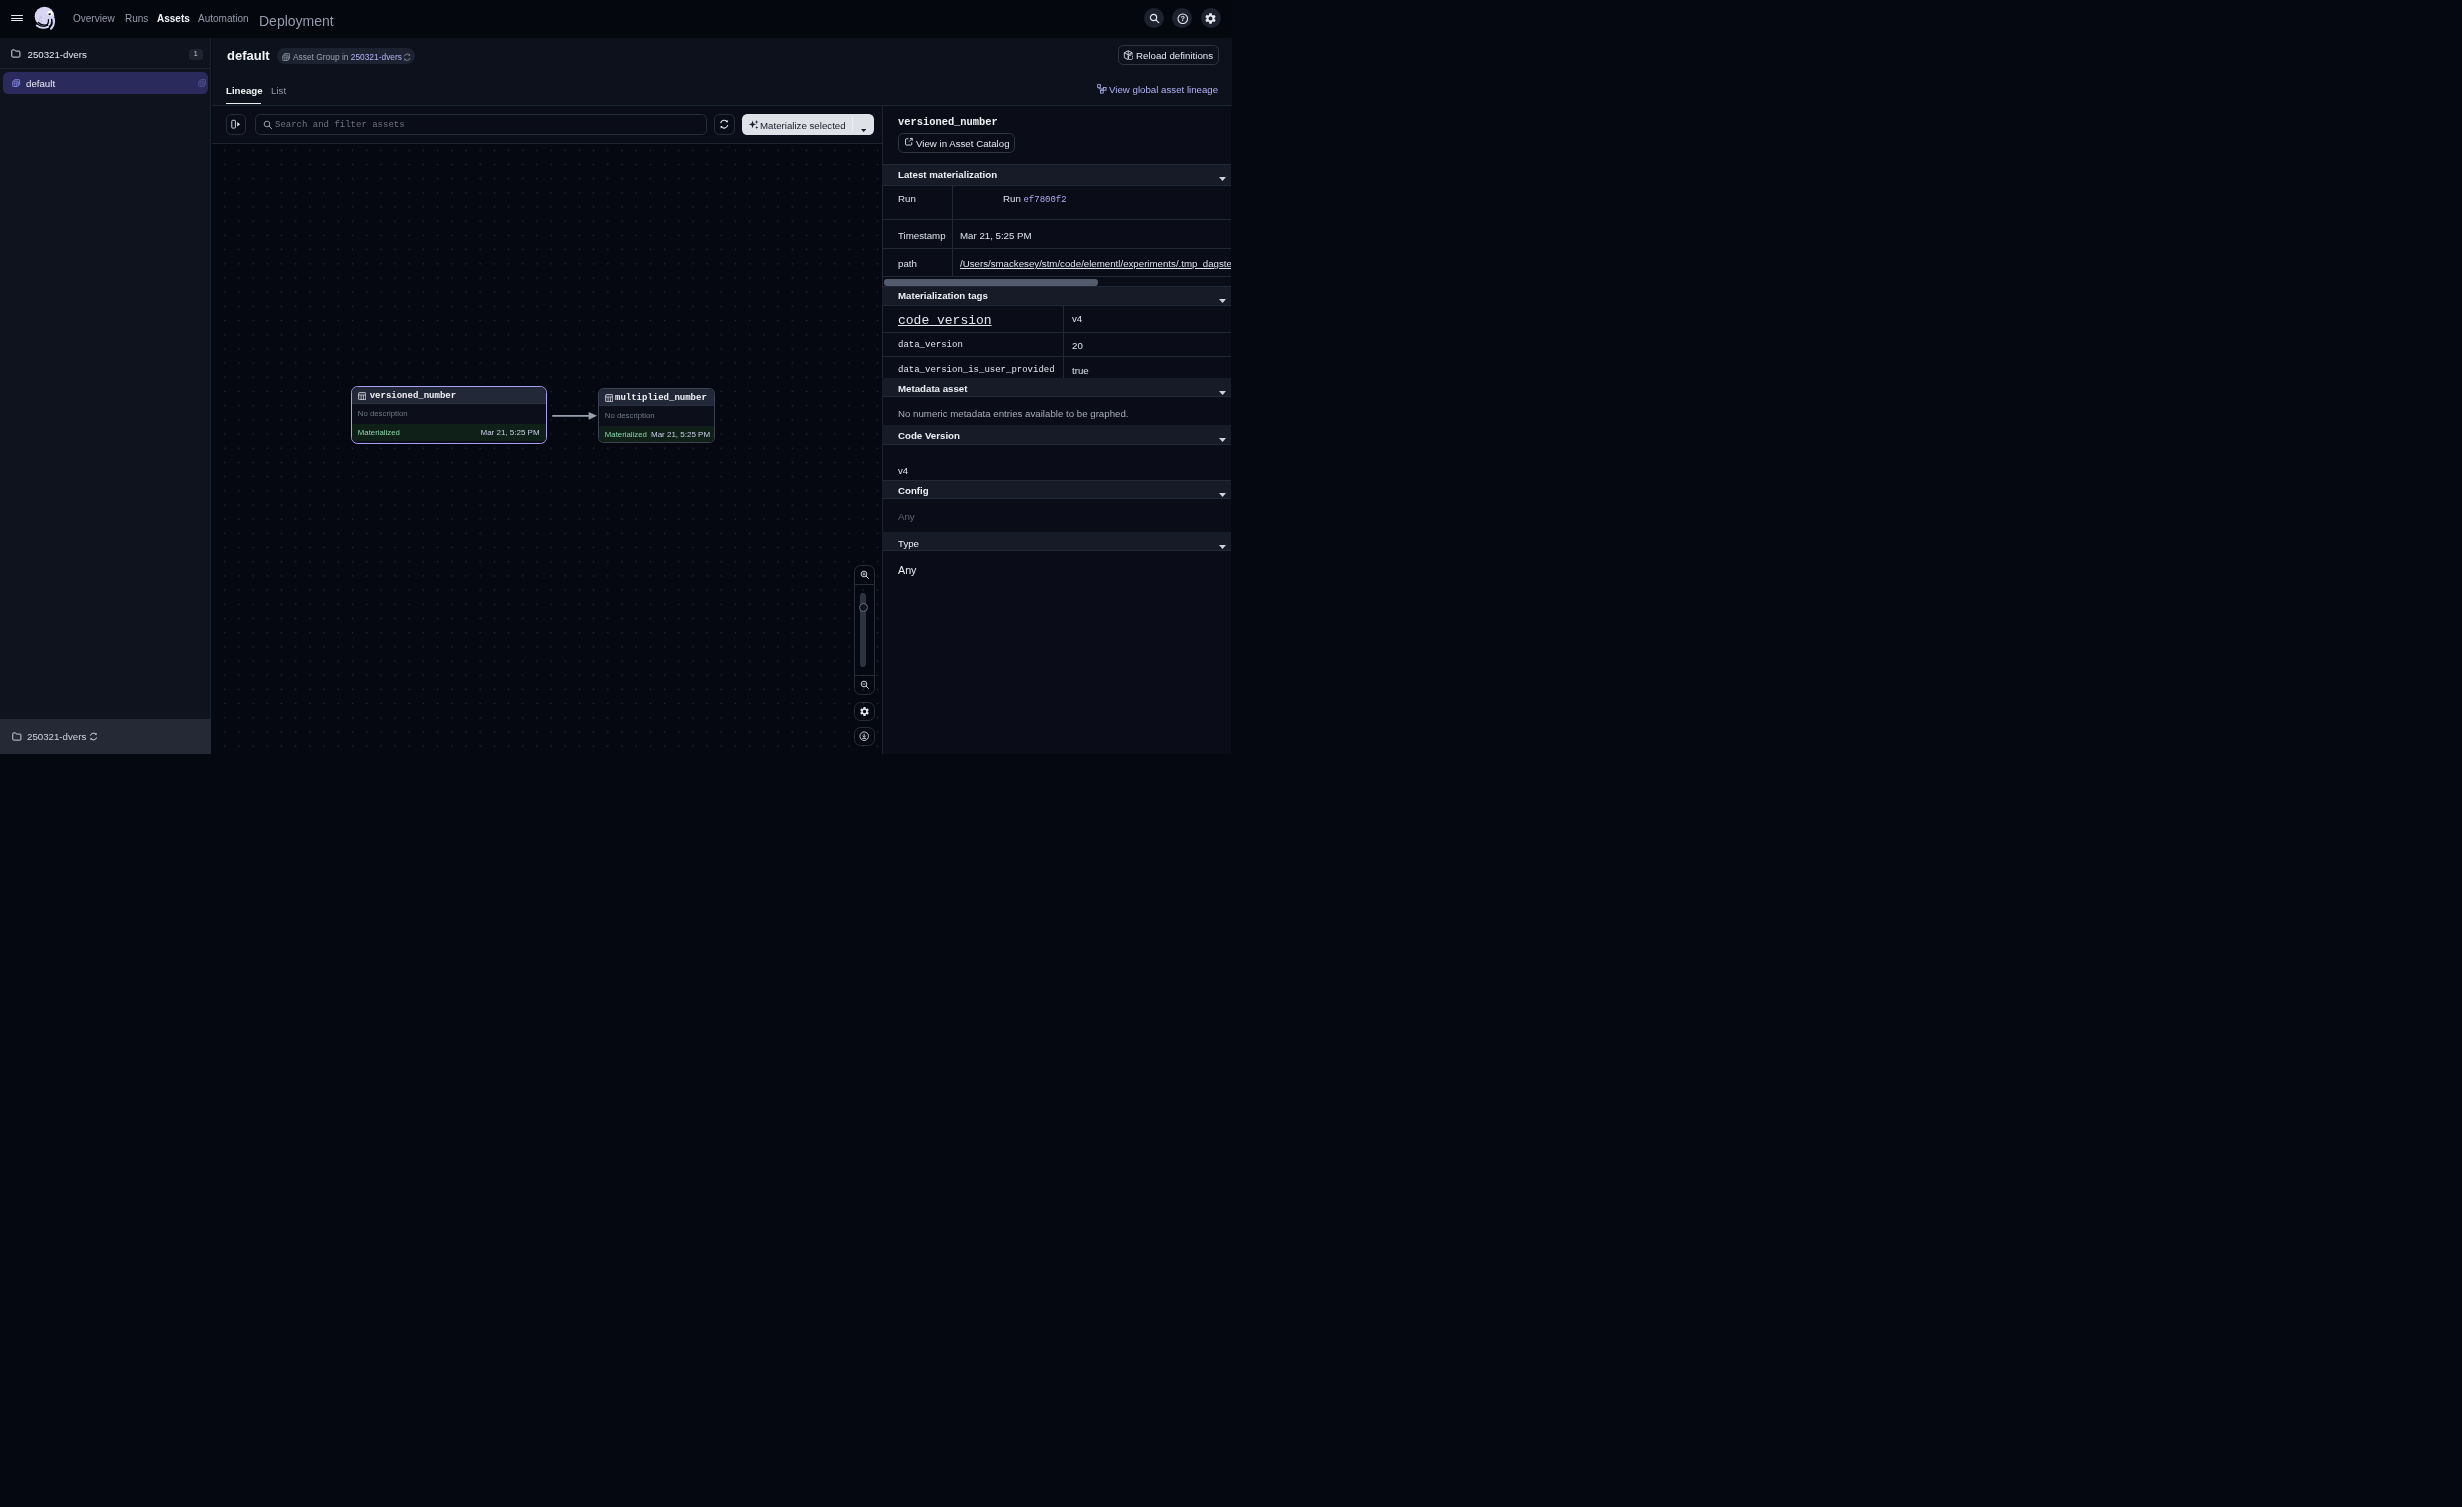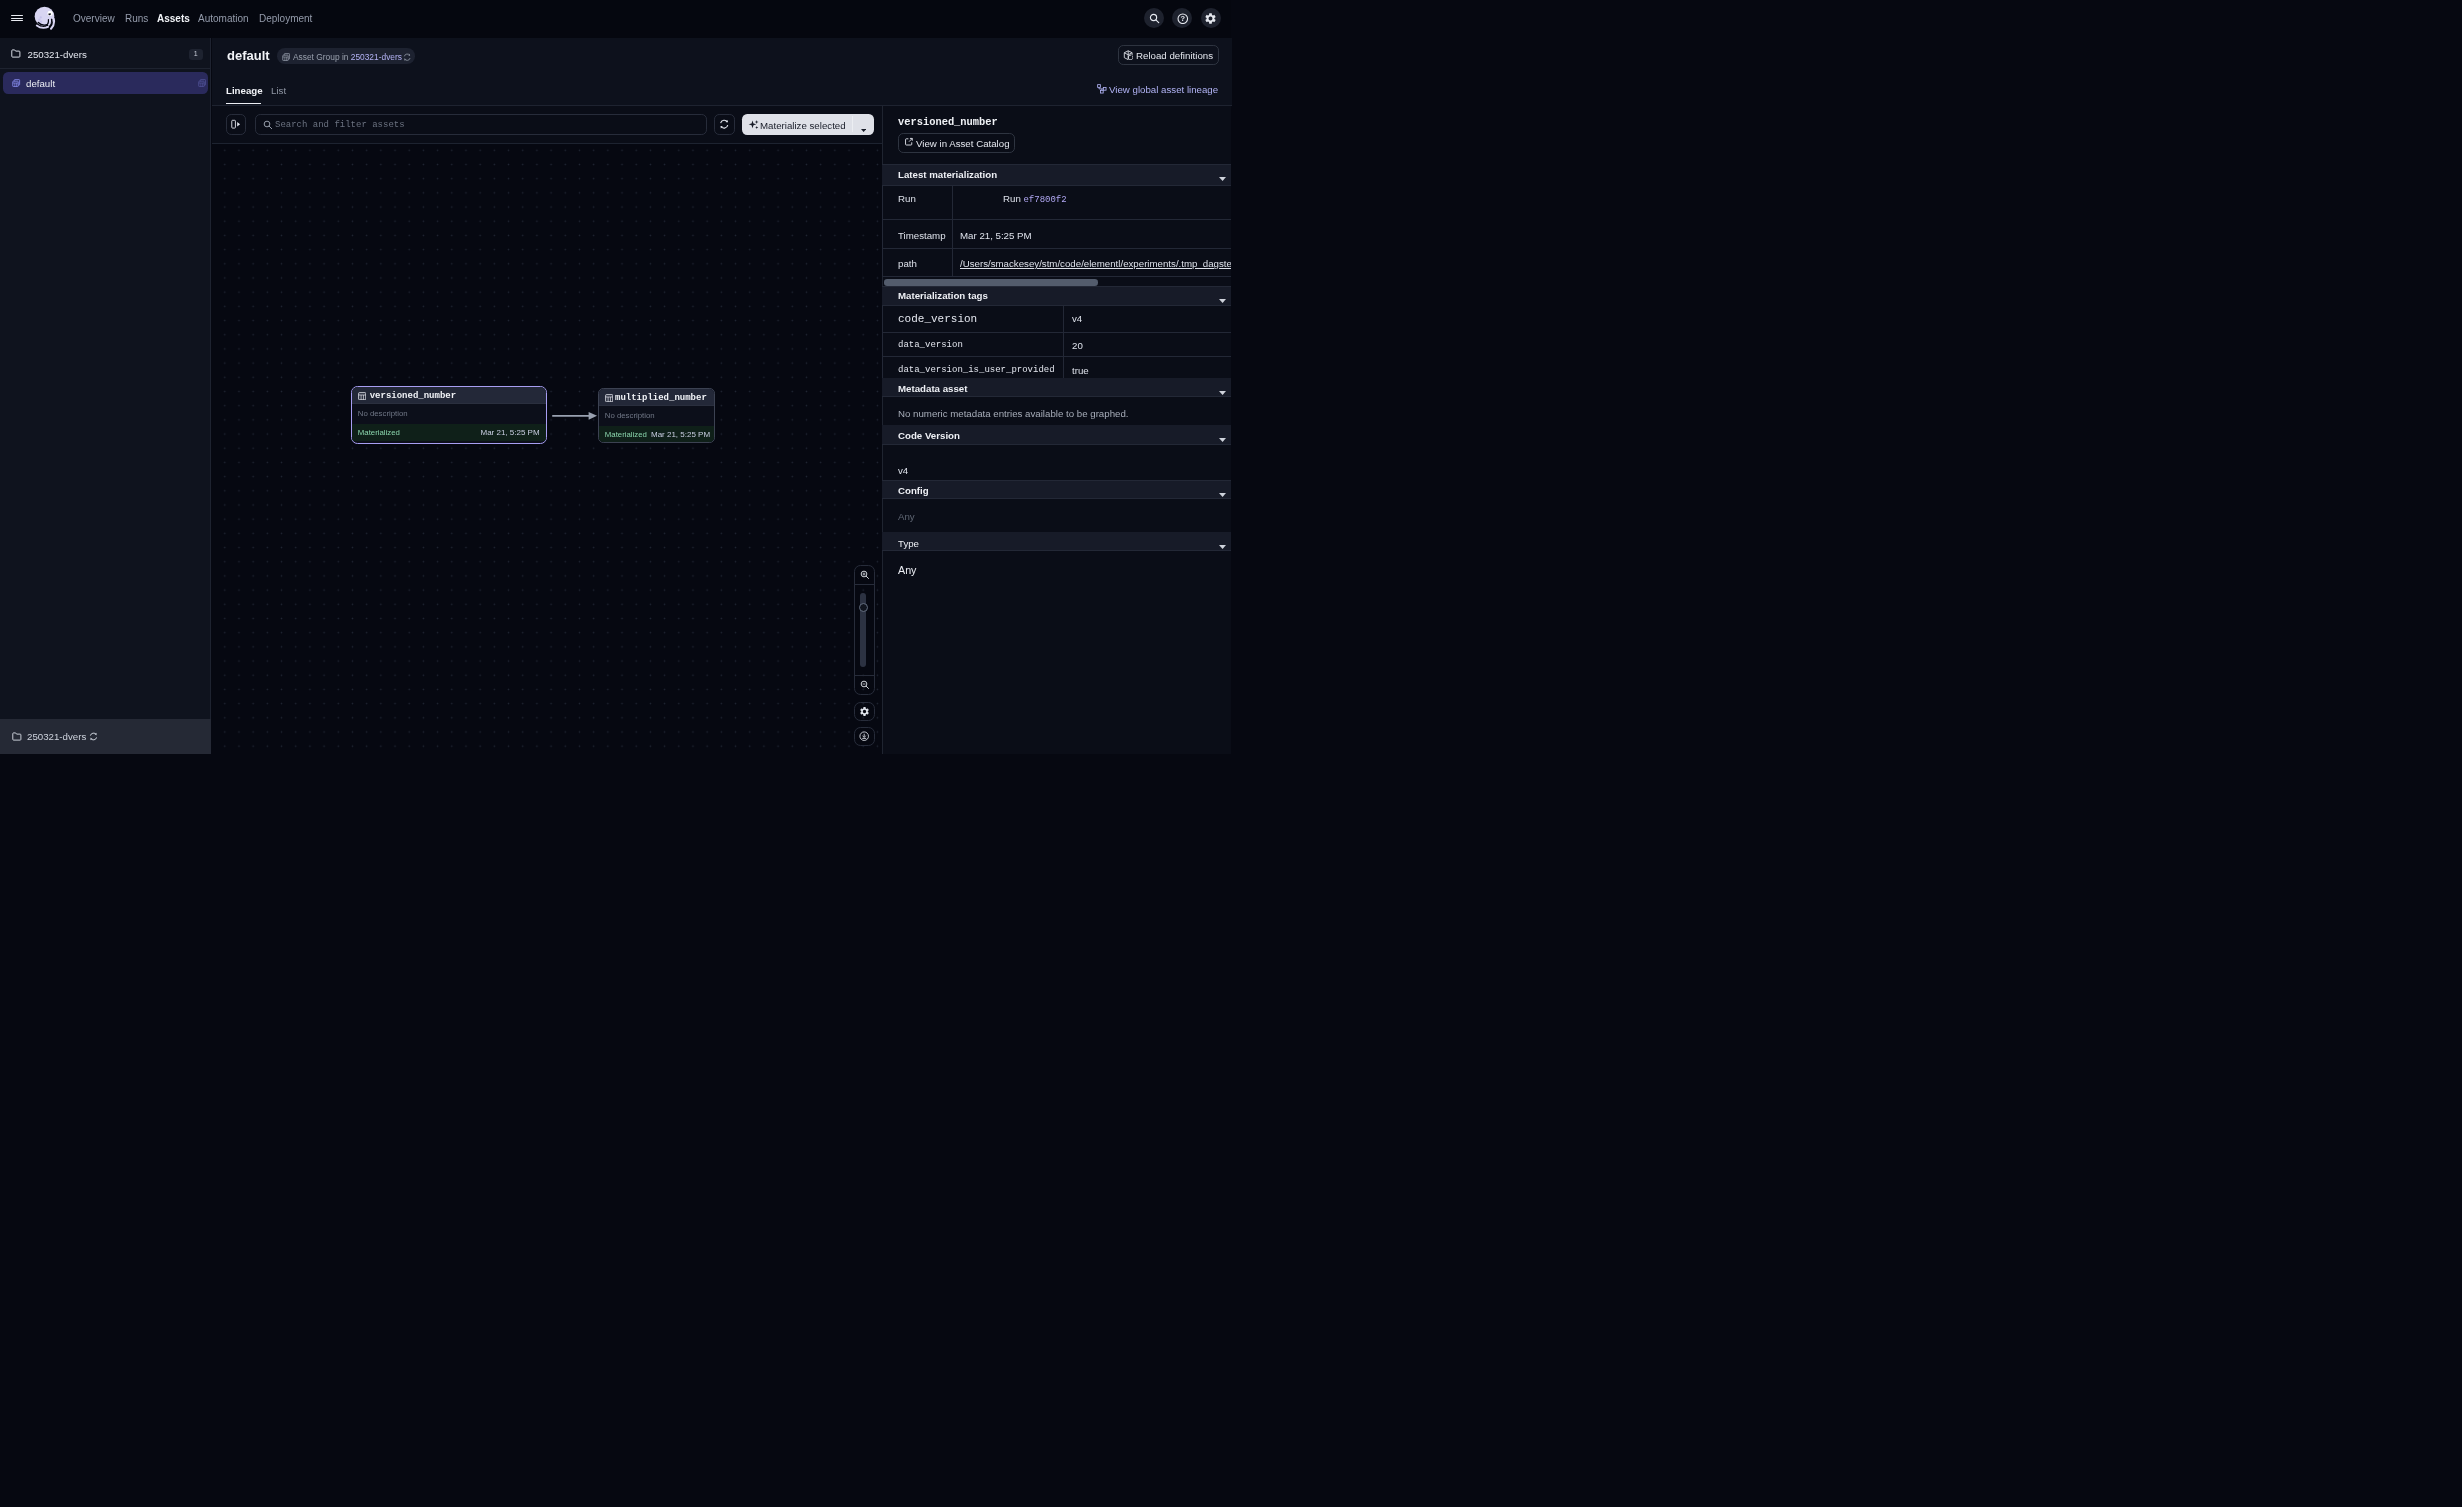--- a/index.html
+++ b/index.html
@@ -34,21 +34,21 @@
   <circle cx="10.4" cy="17.6" r="1.75" fill="#c6c2ec"></circle>
   <circle cx="8.3" cy="21" r="1.75" fill="#c6c2ec"></circle>
   <circle cx="10.9" cy="24.2" r="1.75" fill="#c6c2ec"></circle>
 </svg>
 </div>
 
 <div class="abs" style="left:73px;top:12.6px;font-size:10px;color:#949bab;">Overview</div>
 <div class="abs" style="left:125px;top:12.6px;font-size:10px;color:#949bab;">Runs</div>
 <div class="abs" style="left:157px;top:12.6px;font-size:10px;color:#f2f4f8;font-weight:bold;">Assets</div>
 <div class="abs" style="left:198px;top:12.6px;font-size:10px;color:#949bab;text-align:right;">Automation</div>
-<div class="abs" style="left:259px;top:12.6px;font-size:10px;color:#949bab;">Deployment</div>
+<div class="abs" style="left:259px;top:12.6px;font-size:14px;color:#949bab;">Deployment</div>
 
 <div class="abs" style="left:1144px;top:8px;width:20px;height:20px;border-radius:50%;background:#1e222e;"></div>
 <div class="abs" style="left:1172px;top:8px;width:20px;height:20px;border-radius:50%;background:#1e222e;"></div>
 <div class="abs" style="left:1201px;top:8px;width:20px;height:20px;border-radius:50%;background:#1e222e;"></div>
 <div class="abs" style="left:1149px;top:13px;">
   <svg width="11" height="11" viewBox="0 0 17 17">
       <circle cx="7" cy="7" r="4.8" stroke="#e6e9f0" stroke-width="1.8" fill="none"></circle>
       <line x1="10.6" y1="10.6" x2="15" y2="15" stroke="#e6e9f0" stroke-width="1.8" stroke-linecap="round"></line>
     </svg>
 </div>
@@ -325,21 +325,21 @@
 <div class="abs" style="left:884px;top:279px;width:214px;height:6.5px;background:#535c6c;border-radius:3.2px;"></div>
 
 <div class="abs" style="left:882px;top:286px;width:349px;height:20px;background:#171b28;border-top:0.6px solid #232836;border-bottom:0.6px solid #232836;"></div>
 <div class="abs" style="left:898px;top:290px;font-size:9.7px;font-weight:bold;color:#eef0f5;">Materialization tags</div>
 <div class="abs" style="left:1219px;top:294px;"><svg width="7.1" height="3.9" viewBox="0 0 11 6">
       <path d="M0,0 H11 L5.5,6 Z" fill="#cfd3dc"></path>
     </svg></div>
 
 <div class="abs" style="left:882px;top:306px;width:349px;height:72px;border-left:0.6px solid #232836;"></div>
 <div class="abs" style="left:1063px;top:306px;width:0.6px;height:72px;background:#232836;"></div>
-<div class="abs mono" style="left:898px;top:313px;font-size:11px;color:#e3e6ee;">code_version</div>
+<div class="abs mono" style="left:898px;top:313px;font-size:13px;color:#e3e6ee;text-decoration:underline;">code_version</div>
 <div class="abs" style="left:1072px;top:313px;font-size:9.7px;color:#dde1ea;">v4</div>
 <div class="abs" style="left:882px;top:332px;width:349px;height:0.6px;background:#232836;"></div>
 <div class="abs mono" style="left:898px;top:340px;font-size:9px;color:#e3e6ee;">data_version</div>
 <div class="abs" style="left:1072px;top:340px;font-size:9.7px;color:#dde1ea;">20</div>
 <div class="abs" style="left:882px;top:356px;width:349px;height:0.6px;background:#232836;"></div>
 <div class="abs mono" style="left:898px;top:365px;font-size:9px;color:#e3e6ee;">data_version_is_user_provided</div>
 <div class="abs" style="left:1072px;top:365px;font-size:9.7px;color:#dde1ea;">true</div>
 <div class="abs" style="left:882px;top:378px;width:349px;height:0.6px;background:#232836;"></div>
 
 <div class="abs" style="left:882px;top:378px;width:349px;height:19px;background:#171b28;border-bottom:0.6px solid #232836;"></div>

